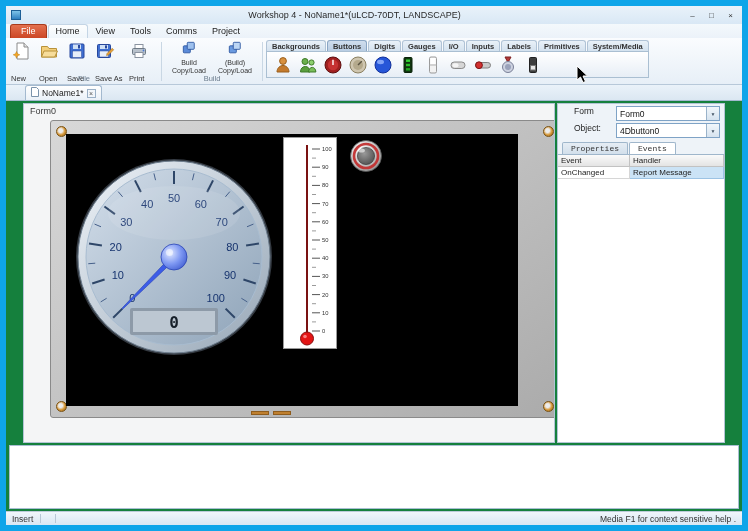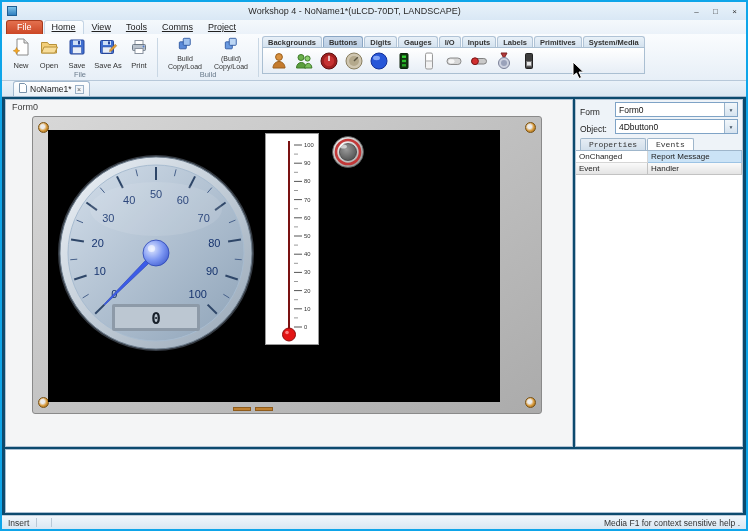--- a/index.html
+++ b/index.html
@@ -1,79 +1,79 @@
 <!DOCTYPE html>
 <html><head>
 <meta charset="utf-8">
 <style>
   * { box-sizing: border-box; margin: 0; padding: 0; }
   html,body { width:748px; height:531px; }
   body { font-family:"Liberation Sans", sans-serif; background:#cfdce9; position:relative; overflow:hidden; }
-  .window { position:absolute; inset:0; border:2px solid #0ea5e9; background:#0c4a6e; display:flex; flex-direction:column; }
+  .window { position:absolute; inset:0; border:6px solid #0ea5e9; background:#15803d; display:flex; flex-direction:column; }
 
   
   .titlebar { height:18px; display:flex; align-items:center; background:linear-gradient(#e9f2fa,#d9e8f5); padding:0 3px; flex:none; }
   .app-icon { width:10px; height:10px; background:linear-gradient(#7ec3e8,#2f7fc0); border:1px solid #1d5f96; margin:0 4px 0 2px; }
   .title-text { flex:1; text-align:center; font-size:9px; color:#2a2a2a; white-space:nowrap; overflow:hidden; }
   .win-controls { display:flex; gap:2px; }
   .win-btn { width:17px; height:13px; display:flex; align-items:center; justify-content:center; font-size:8px; color:#333; }
 
   
   .menubar { height:14px; display:flex; align-items:flex-end; padding-left:4px; background:linear-gradient(#f4f9fc,#ebf2f9); gap:1px; flex:none; }
   .file-tab { background:linear-gradient(#e3704e,#cc4726); color:#fff; font-size:9px; padding:1px 10px 2px; border:1px solid #a83a1c; border-bottom:none; border-radius:3px 3px 0 0; }
-  .menu-item { font-size:9px; color:#222; padding:1px 7px 2px;text-decoration:underline; }
+  .menu-item { font-size:9px; color:#222; padding:1px 7px 2px; }
   .menu-item.active { background:linear-gradient(#fdfefe,#f0f6fb); border:1px solid #c4d5e5; border-bottom:none; border-radius:3px 3px 0 0; }
 
   
   .ribbon { height:47px; background:linear-gradient(#fafcfe,#e7eff7); border-bottom:1px solid #b7c8d9; display:flex; padding:1px 2px 0; flex:none; position:relative; }
   .rgroup { position:relative; padding:1px 3px 11px; display:flex; align-items:flex-start; }
   .rgroup-label { position:absolute; bottom:1px; left:0; right:0; text-align:center; font-size:7.5px; color:#6a7b8c; }
   .rsep { width:1px; background:#c9d7e4; margin:3px 1px; }
-  .rbtn { width:28px; display:flex; flex-direction:column; align-items:center; padding-top:1px; cursor:default; }
+  .rbtn { width:28px; display:flex; flex-direction:column; padding-top:1px; cursor:default;gap:9px; }
   .rbtn.wide { width:34px; }
   .rbtn svg { width:20px; height:20px; }
   .rbtn .lbl { font-size:7.5px; color:#333; white-space:nowrap; }
   .bbtn { width:46px; display:flex; flex-direction:column; align-items:center; padding-top:1px; }
   .bbtn svg { width:14px; height:14px; }
   .bbtn .l1, .bbtn .l2 { font-size:7px; line-height:1.15; color:#333; white-space:nowrap; }
   .widgets { display:flex; flex-direction:column; padding:1px 2px;font-weight:bold; }
   .wtabs { display:flex; gap:1px; }
   .wtab { font-size:7.5px; padding:1px 5px 0; background:linear-gradient(#e9f1f8,#d4e2ef); border:1px solid #b0c3d6; border-bottom:none; border-radius:3px 3px 0 0; color:#333; white-space:nowrap; }
   .wtab.selected { background:linear-gradient(#cfdded,#b9cde3); border-color:#8aa6c4; }
   .wicons { border:1px solid #aabfd2; background:linear-gradient(#ffffff,#e7eef6); height:27px; display:flex; align-items:center; padding:0 5px; gap:3px; }
   .wicon { width:22px; height:22px; display:flex; align-items:center; justify-content:center; }
   .wicon svg { width:20px; height:20px; }
   .mouse-cursor { position:absolute; left:570px; top:28px; width:12px; height:18px; z-index:50; }
 
   
-  .doctabbar { height:16px; background:linear-gradient(#eaf2f9,#dbe7f2); border-bottom:1px solid #a3b9cf; display:flex; align-items:flex-end; padding-left:11px; flex:none; }
+  .doctabbar { height:16px; background:linear-gradient(#eaf2f9,#dbe7f2); border-bottom:1px solid #a3b9cf; display:flex; align-items:flex-end; padding-left:19px; flex:none; }
   .doctab { height:15px; display:flex; align-items:center; gap:3px; padding:0 5px; background:linear-gradient(#ffffff,#eaf1f8); border:1px solid #a3b9cf; border-bottom:none; border-radius:3px 3px 0 0; font-size:8.5px; color:#222; }
   .doctab-close { width:9px; height:9px; border:1px solid #9ab0c6; background:#f2f6fa; font-size:7px; line-height:7px; text-align:center; color:#555; }
 
   
-  .main { flex:1; display:flex; gap:2px; padding:2px 3px; min-height:0; }
+  .main { flex:1; display:flex; gap:2px; padding:2px 17px; min-height:0; }
   .design { flex:1; position:relative; background:#f4f5f6; border:1px solid #b3c4d5; overflow:hidden; }
   .form-label { position:absolute; top:2px; left:6px; font-size:9px; color:#3a3a3a; }
   .lcd { position:absolute; left:26px; top:16px; width:510px; height:298px; background:linear-gradient(145deg,#d8d8d8,#ababab); border:1px solid #8a8a8a; border-radius:3px; }
   .hole { position:absolute; width:11px; height:11px; border-radius:50%; background:radial-gradient(circle at 40% 40%, #ececec 25%, #d89a3a 55%, #96671d 90%); border:1px solid #7a5214; }
   .hole.tl { left:5px; top:5px; } .hole.tr { right:5px; top:5px; }
   .hole.bl { left:5px; bottom:5px; } .hole.br { right:5px; bottom:5px; }
   .screen { position:absolute; left:15px; top:13px; width:452px; height:272px; background:#000; }
   .pin { position:absolute; bottom:2px; height:4px; width:18px; background:#bf8030; border:1px solid #8f5c1c; }
   .pin.p1 { left:200px; } .pin.p2 { left:222px; }
   .gauge-wrap { position:absolute; left:8px; top:23px; width:200px; height:200px; }
   .thermo-wrap { position:absolute; left:217px; top:3px; width:54px; height:212px; }
   .ledbtn-wrap { position:absolute; left:283px; top:5px; width:34px; height:34px; }
 
   
   .inspector { width:168px; display:flex; flex-direction:column; background:#eef3f8; border:1px solid #b3c4d5; flex:none; }
   .insp-header { height:13px; display:flex; align-items:center; padding:0 4px; background:linear-gradient(#f6fafd,#dfe9f2); border-bottom:1px solid #c3d2df; font-size:8px; color:#333; flex:none; }
   .insp-hicons { margin-left:auto; display:flex; gap:3px; }
   .insp-hicon { width:9px; height:9px; font-size:7px; line-height:9px; text-align:center; color:#567; border:1px solid #b6c6d4; background:#eef3f8; }
-  .insp-row { display:flex; align-items:flex-end; gap:5px; padding:2px 4px 0; flex:none; }
+  .insp-row { display:flex; align-items:flex-start; gap:12px; padding:2px 4px 0; flex:none;margin-left:12px; }
   .insp-label { width:30px; font-size:8.5px; color:#222; }
   .combo { flex:1; height:15px; background:#fff; border:1px solid #7fa3c6; display:flex; align-items:center; font-size:8.5px; padding-left:3px; color:#111; }
   .combo-arrow { margin-left:auto; width:13px; align-self:stretch; background:linear-gradient(#f2f7fb,#d6e3ef); border-left:1px solid #9ab3ca; display:flex; align-items:center; justify-content:center; font-size:5px; color:#456; }
   .insp-tabs { display:flex; gap:1px; padding:4px 4px 0; border-bottom:1px solid #9fb6cb; flex:none; }
   .insp-tab { font-size:8px; padding:1px 8px; background:linear-gradient(#e6edf4,#d2dfeb); border:1px solid #9fb6cb; border-bottom:none; border-radius:2px 2px 0 0; color:#333;font-family:Liberation Mono, monospace; }
   .insp-tab.active { background:#fff; }
   .grid { flex:1; background:#fff; display:flex; flex-direction:column; overflow:hidden; }
   .grow { display:flex; flex:none; }
   .gcell { padding:1px 3px; font-size:8px; border-right:1px solid #d6d6d6; border-bottom:1px solid #d6d6d6; color:#222; white-space:nowrap; overflow:hidden; }
   .ghead .gcell { background:linear-gradient(#fafafa,#e4e4e4); border-color:#c2c2c2; }
@@ -449,27 +449,27 @@
         <span class="combo">
           <span>4Dbutton0</span>
           <span class="combo-arrow">▼</span>
         </span>
       </div>
       <div class="insp-tabs">
         <span class="insp-tab">Properties</span>
         <span class="insp-tab active">Events</span>
       </div>
       <div class="grid">
+        <div class="grow ghead">
+          <span class="gcell event">Event</span>
+          <span class="gcell handler">Handler</span>
+        </div>
         <div class="grow">
           <span class="gcell event">OnChanged</span>
           <span class="gcell handler sel">Report Message</span>
-        </div>
-        <div class="grow ghead">
-          <span class="gcell event">Event</span>
-          <span class="gcell handler">Handler</span>
         </div>
       </div>
     </div>
   </div>
 
   <div class="bottompanel"></div>
 
   <div class="statusbar">
     <span>Insert</span>
     <span class="status-sep"></span>

